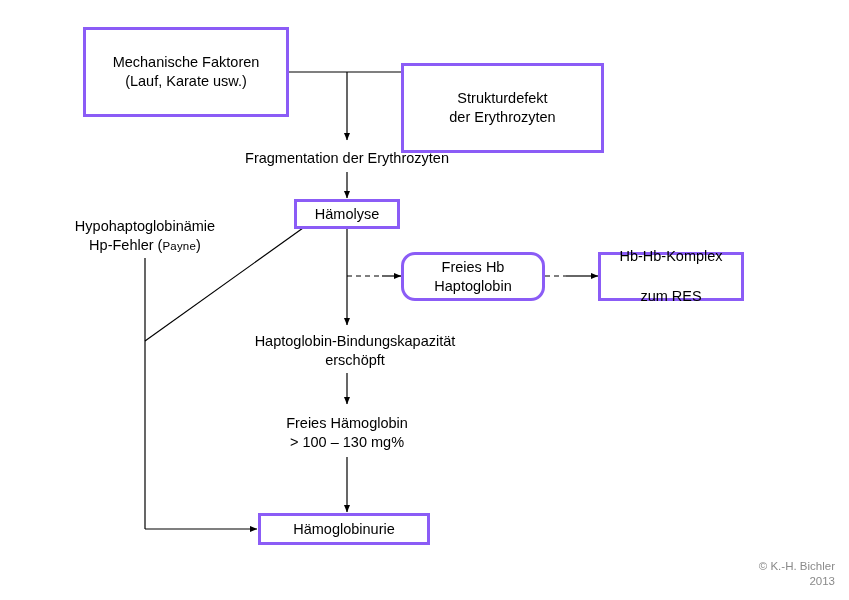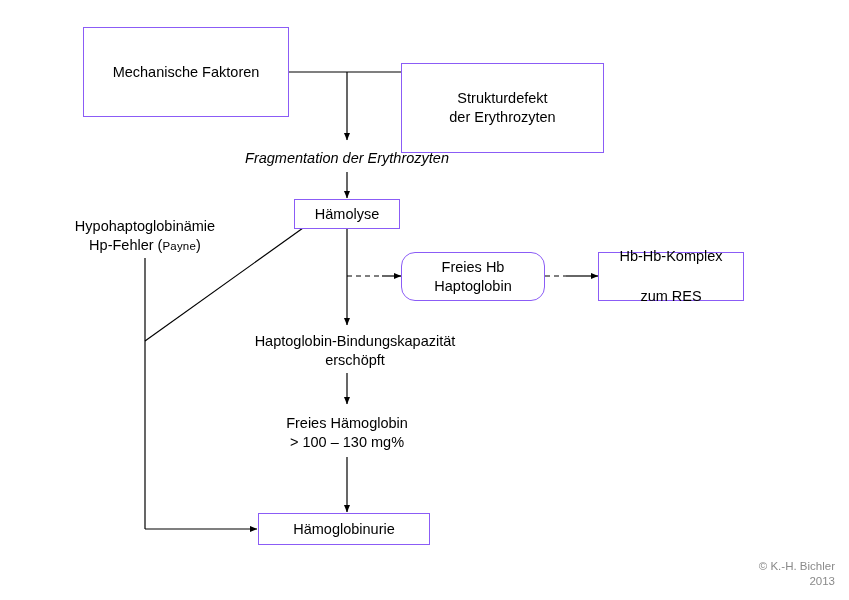--- a/index.html
+++ b/index.html
@@ -32,21 +32,21 @@
     display: flex;
     flex-direction: column;
     align-items: center;
     justify-content: center;
     text-align: center;
     line-height: 1.28;
     font-size: 14.5px;
     color: #000;
   }
   .node.boxed {
-    border: 1px solid #8b5cf6;
+    border: 3px solid #8b5cf6;
     background: #ffffff;
   }
   .node .line2 {
     display: block;
   }
   .smallcaps {
     font-size: 11.5px;
     letter-spacing: 0.2px;
   }
   .credit {
@@ -94,28 +94,29 @@
     <path d="M145,341 L303,228" stroke="#000000" stroke-width="1.2" fill="none"></path>
 
     <path d="M145,258 L145,341" stroke="#000000" stroke-width="1.2" fill="none"></path>
 
     <path d="M145,341 L145,529" stroke="#000000" stroke-width="1.2" fill="none"></path>
     <path d="M145,529 L257,529" stroke="#000000" stroke-width="1.2" fill="none" marker-end="url(#arrow)"></path>
   </svg>
 
   <div class="node boxed" style="left:83px; top:27px; width:206px; height:90px;">
     <span>Mechanische Faktoren</span>
+    <span class="line2">(Lauf, Karate usw.)</span>
   </div>
 
   <div class="node boxed" style="left:401px; top:27px; width:203px; height:90px;margin-top:36px;">
     <span>Strukturdefekt</span>
     <span class="line2">der Erythrozyten</span>
   </div>
 
-  <div class="node" style="left:197px; top:144px; width:300px; height:28px;font-style:italic;">
+  <div class="node" style="left:197px; top:144px; width:300px; height:28px;">
     <span>Fragmentation der Erythrozyten</span>
   </div>
 
   <div class="node boxed" style="left:294px; top:199px; width:106px; height:30px;">
     <span>Hämolyse</span>
   </div>
 
   <div class="node" style="left:45px; top:213px; width:200px; height:46px; align-items:center;">
     <span>Hypohaptoglobinämie</span>
     <span class="line2"><span>Hp-Fehler (</span><span class="smallcaps">Payne</span><span>)</span></span>

